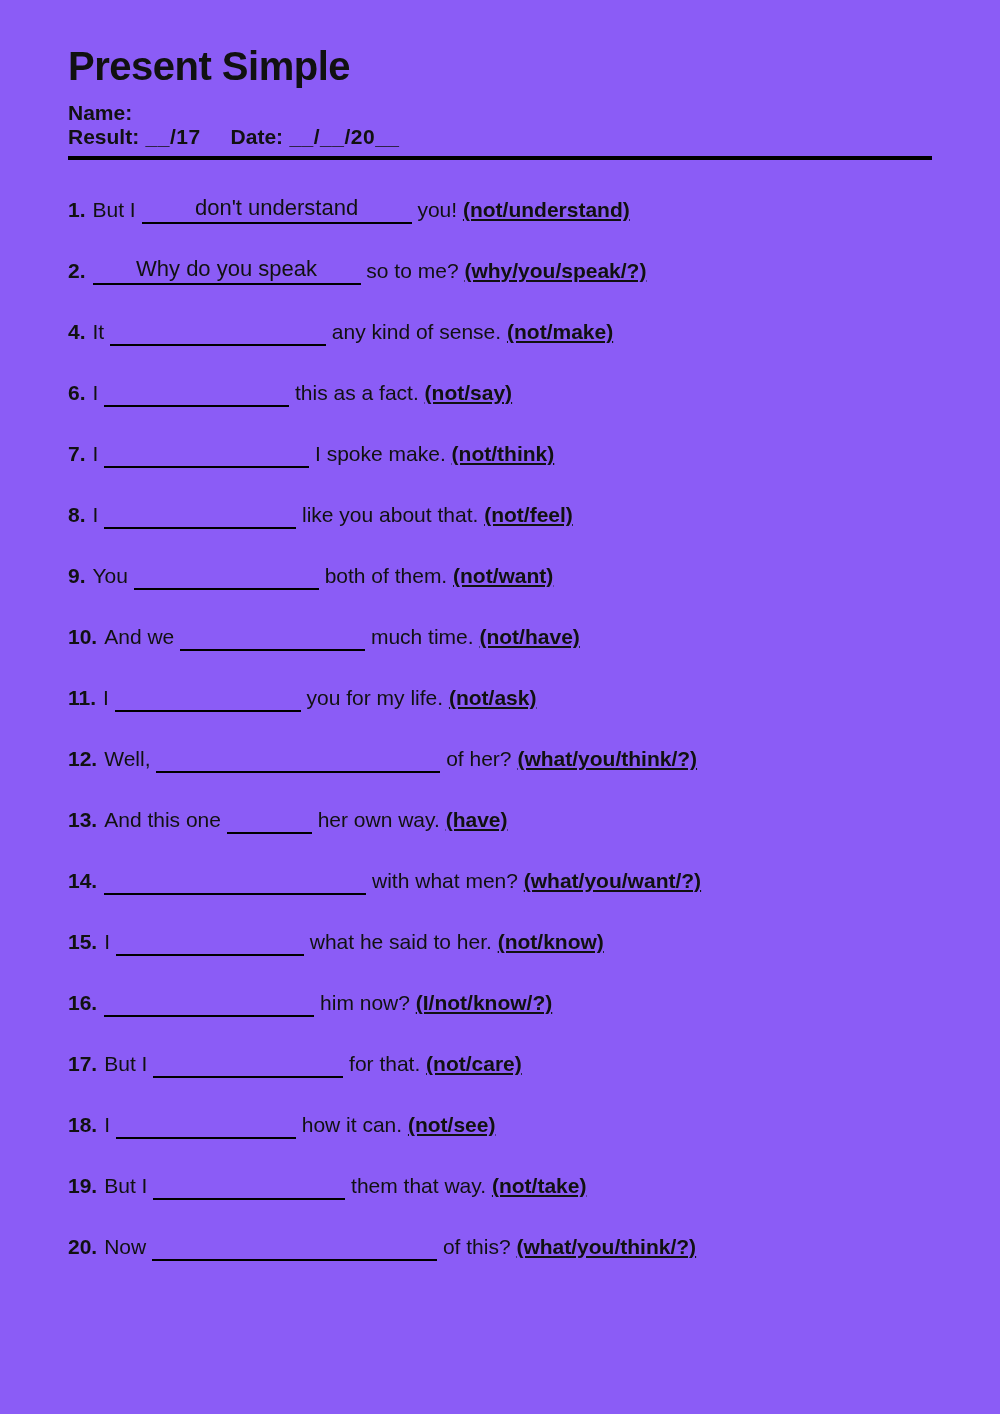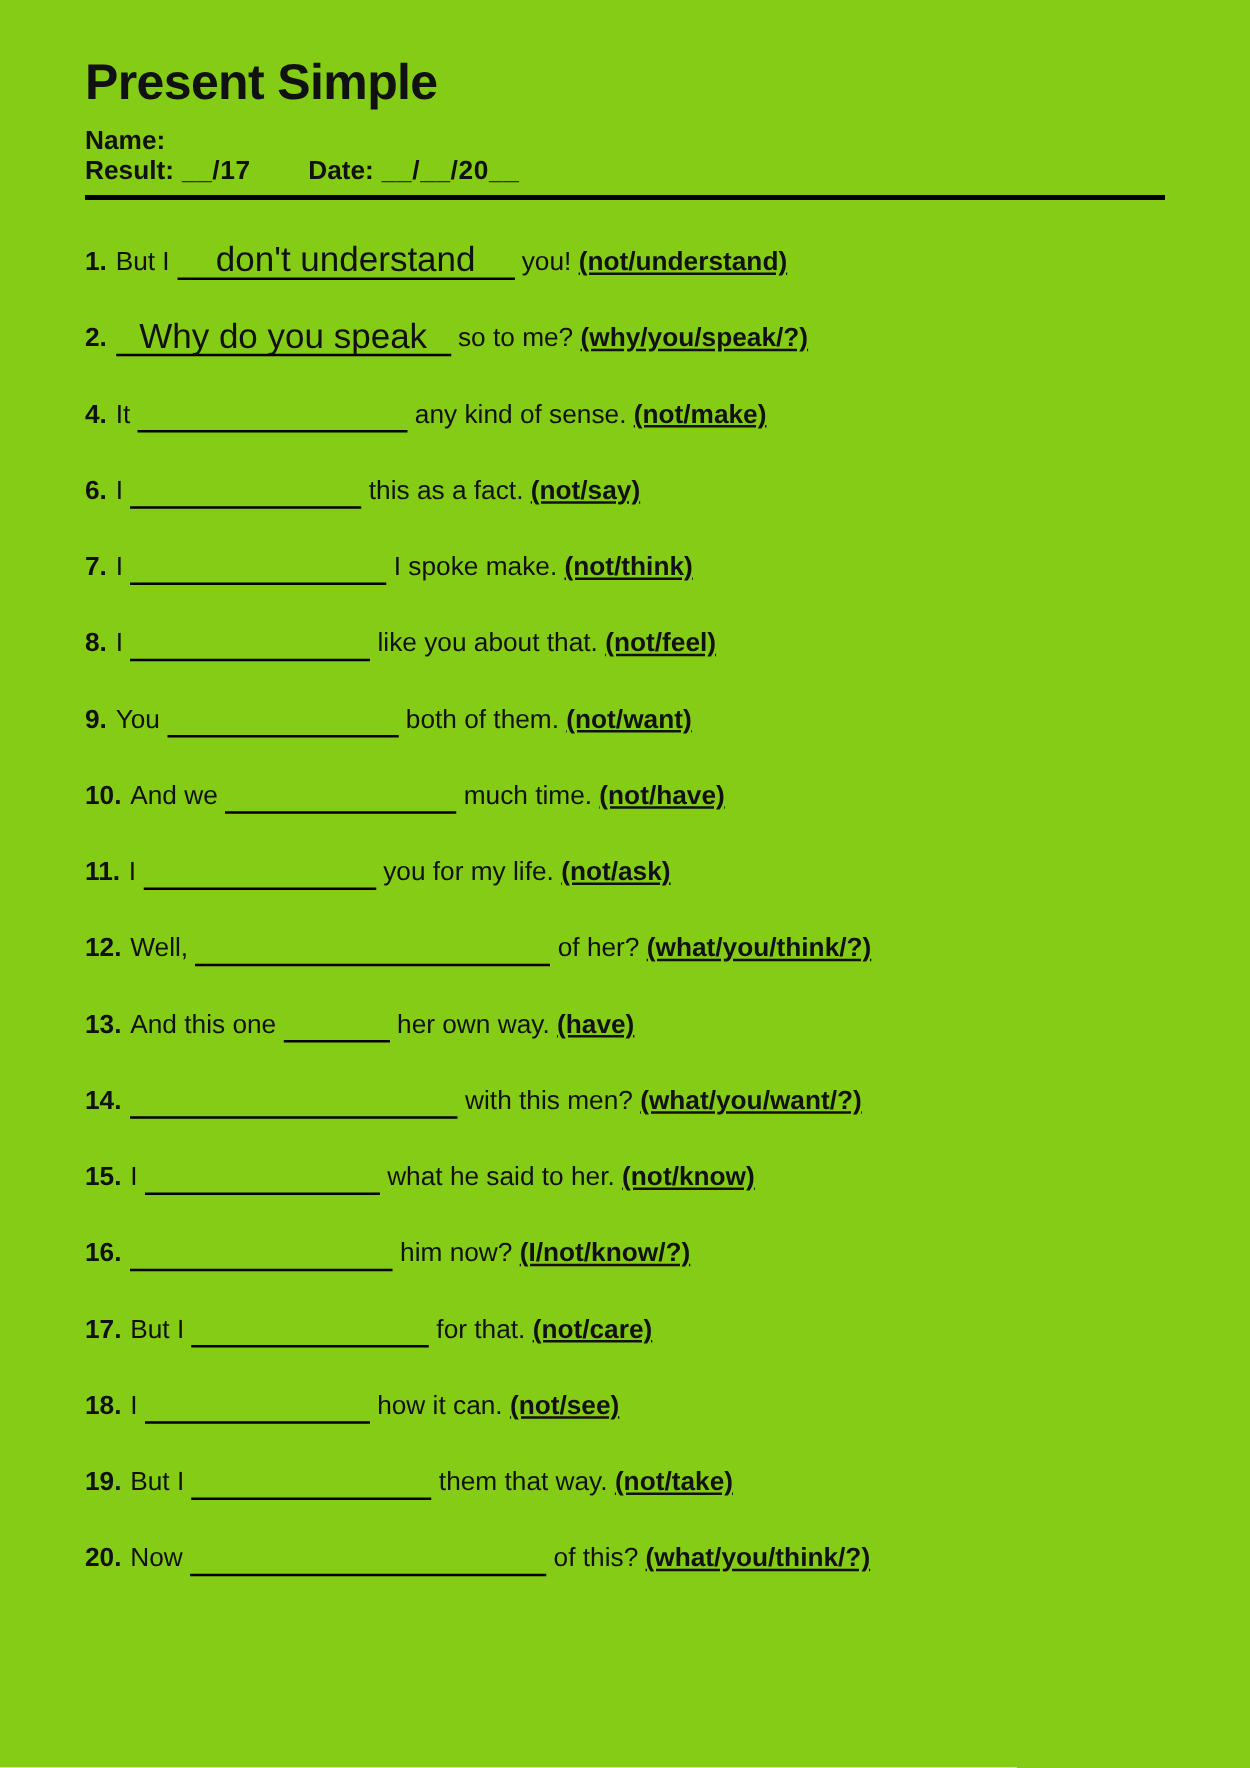--- a/index.html
+++ b/index.html
@@ -5,21 +5,21 @@
   html, body {
     margin: 0;
     padding: 0;
     background: #ffffff;
   }
   .page {
     position: relative;
     width: 1000px;
     height: 1414px;
     margin: 0 auto;
-    background: #84cc16;
+    background: #8b5cf6;
     box-sizing: border-box;
     padding: 0 68px;
     font-family: "Liberation Sans", sans-serif;
     color: #111111;
     overflow: hidden;
   }
   .title {
     margin: 0;
     padding-top: 44px;
     font-size: 40px;
@@ -30,21 +30,21 @@
   .meta-row {
     display: flex;
     justify-content: space-between;
     align-items: baseline;
     margin-top: 12px;
     font-size: 21px;
     flex-direction: column;
   }
   .bold { font-weight: bold; }
   .meta-right span { white-space: pre; text-align: center; }
-  .date-label { margin-left: 46px; }
+  .date-label { margin-left: 30px; }
   .meta-value { font-weight: bold; letter-spacing: 0.5px; }
   .rule {
     height: 4px;
     background: #000000;
     margin-top: 7px;
   }
   .questions {
     margin-top: 37px;
   }
   .q {
@@ -62,21 +62,21 @@
     position: relative;
     border-bottom: 2px solid #000000;
     vertical-align: baseline;
   }
   .answer {
     position: absolute;
     left: 0;
     right: 0;
     bottom: 2px;
     text-align: center;
-    font-size: 28px;
+    font-size: 22px;
     line-height: 24px;
     white-space: nowrap;
   }
   .hint { font-weight: bold; text-decoration: underline; }
 </style>
 </head>
 <body>
 
 <div class="page">
   <h1 class="title">Present Simple</h1>
@@ -97,21 +97,21 @@
       <div class="q"><span class="q-num">2.</span><span class="blank" style="width: 268px;">&nbsp;<span class="answer">Why do you speak</span></span><span> so to me? </span><span class="hint">(why/you/speak/?)</span></div>
       <div class="q"><span class="q-num">4.</span><span>It </span><span class="blank" style="width: 216px;">&nbsp;</span><span> any kind of sense. </span><span class="hint">(not/make)</span></div>
       <div class="q"><span class="q-num">6.</span><span>I </span><span class="blank" style="width: 185px;">&nbsp;</span><span> this as a fact. </span><span class="hint">(not/say)</span></div>
       <div class="q"><span class="q-num">7.</span><span>I </span><span class="blank" style="width: 205px;">&nbsp;</span><span> I spoke make. </span><span class="hint">(not/think)</span></div>
       <div class="q"><span class="q-num">8.</span><span>I </span><span class="blank" style="width: 192px;">&nbsp;</span><span> like you about that. </span><span class="hint">(not/feel)</span></div>
       <div class="q"><span class="q-num">9.</span><span>You </span><span class="blank" style="width: 185px;">&nbsp;</span><span> both of them. </span><span class="hint">(not/want)</span></div>
       <div class="q"><span class="q-num">10.</span><span>And we </span><span class="blank" style="width: 185px;">&nbsp;</span><span> much time. </span><span class="hint">(not/have)</span></div>
       <div class="q"><span class="q-num">11.</span><span>I </span><span class="blank" style="width: 186px;">&nbsp;</span><span> you for my life. </span><span class="hint">(not/ask)</span></div>
       <div class="q"><span class="q-num">12.</span><span>Well, </span><span class="blank" style="width: 284px;">&nbsp;</span><span> of her? </span><span class="hint">(what/you/think/?)</span></div>
       <div class="q"><span class="q-num">13.</span><span>And this one </span><span class="blank" style="width: 85px;">&nbsp;</span><span> her own way. </span><span class="hint">(have)</span></div>
-      <div class="q"><span class="q-num">14.</span><span class="blank" style="width: 262px;">&nbsp;</span><span> with this men? </span><span class="hint">(what/you/want/?)</span></div>
+      <div class="q"><span class="q-num">14.</span><span class="blank" style="width: 262px;">&nbsp;</span><span> with what men? </span><span class="hint">(what/you/want/?)</span></div>
       <div class="q"><span class="q-num">15.</span><span>I </span><span class="blank" style="width: 188px;">&nbsp;</span><span> what he said to her. </span><span class="hint">(not/know)</span></div>
       <div class="q"><span class="q-num">16.</span><span class="blank" style="width: 210px;">&nbsp;</span><span> him now? </span><span class="hint">(I/not/know/?)</span></div>
       <div class="q"><span class="q-num">17.</span><span>But I </span><span class="blank" style="width: 190px;">&nbsp;</span><span> for that. </span><span class="hint">(not/care)</span></div>
       <div class="q"><span class="q-num">18.</span><span>I </span><span class="blank" style="width: 180px;">&nbsp;</span><span> how it can. </span><span class="hint">(not/see)</span></div>
       <div class="q"><span class="q-num">19.</span><span>But I </span><span class="blank" style="width: 192px;">&nbsp;</span><span> them that way. </span><span class="hint">(not/take)</span></div>
       <div class="q"><span class="q-num">20.</span><span>Now </span><span class="blank" style="width: 285px;">&nbsp;</span><span> of this? </span><span class="hint">(what/you/think/?)</span></div>
     </div>
 </div>
 
 </body></html>

